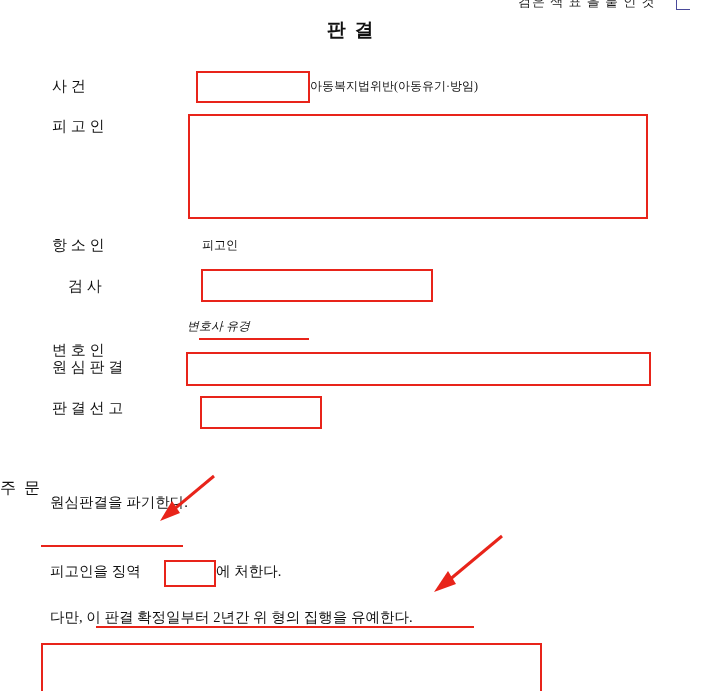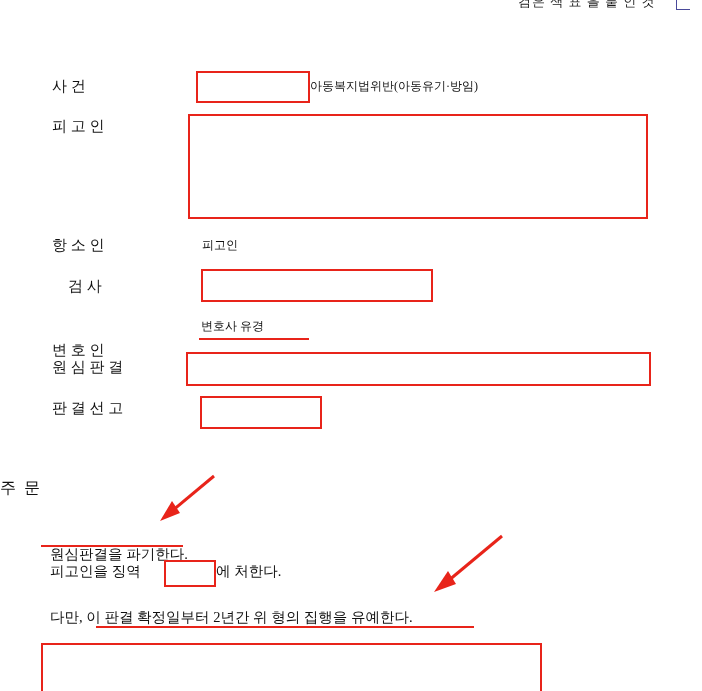--- a/index.html
+++ b/index.html
@@ -104,49 +104,52 @@
 </head>
 <body>
 
 <div class="page">
 
   <div class="top-strip">
     <span class="clip">검은 색 표 을 붙 인 것</span>
     <span class="top-box"></span>
   </div>
 
+  <div class="title">
+    <span>판 결</span>
+  </div>
 
   <div class="label" style="top:77px; left:52px;">사        건</div>
   <div class="redact" style="top:71px; left:196px; width:110px; height:28px;"></div>
   <div class="value" style="top:78px; left:310px;">아동복지법위반(아동유기·방임)</div>
 
   <div class="label" style="top:117px; left:52px;">피  고  인</div>
   <div class="redact" style="top:114px; left:188px; width:456px; height:101px;"></div>
 
   <div class="label" style="top:236px; left:52px;">항  소  인</div>
   <div class="value" style="top:237px; left:202px;">피고인</div>
 
   <div class="label" style="top:277px; left:52px;margin-left:16px;">검        사</div>
   <div class="redact" style="top:269px; left:201px; width:228px; height:29px;"></div>
 
   <div class="label" style="top:317px; left:52px;margin-top:24px;">변  호  인</div>
-  <div class="value" style="top:318px; left:201px;">변호사 유경</div>
+  <div class="value" style="top:318px; left:187px;font-style:italic;">변호사 유경</div>
   <div class="redline" style="top:338px; left:199px; width:110px;"></div>
 
   <div class="label" style="top:358px; left:52px;">원 심 판 결</div>
   <div class="redact" style="top:352px; left:186px; width:461px; height:30px;"></div>
 
   <div class="label" style="top:399px; left:52px;">판 결 선 고</div>
   <div class="redact" style="top:396px; left:200px; width:118px; height:29px;"></div>
 
   <div class="section-title" style="top:478px;">
     <span>주 문</span>
   </div>
 
-  <div class="body-line" style="top:545px; left:50px;font-family:Liberation Serif, serif;">원심판결을 파기한다.</div>
+  <div class="body-line" style="top:493px; left:50px;font-family:Liberation Serif, serif;">원심판결을 파기한다.</div>
   <div class="redline" style="top:545px; left:41px; width:142px;"></div>
 
   <div class="body-line" style="top:562px; left:50px;">피고인을 징역</div>
   <div class="redact" style="top:560px; left:164px; width:48px; height:23px;"></div>
   <div class="body-line" style="top:562px; left:216px;">에 처한다.</div>
 
   <div class="body-line" style="top:608px; left:50px;">다만, 이 판결 확정일부터 2년간 위 형의 집행을 유예한다.</div>
   <div class="redline" style="top:626px; left:96px; width:378px;"></div>
 
   <div class="redact" style="top:643px; left:41px; width:497px; height:46px;"></div>

